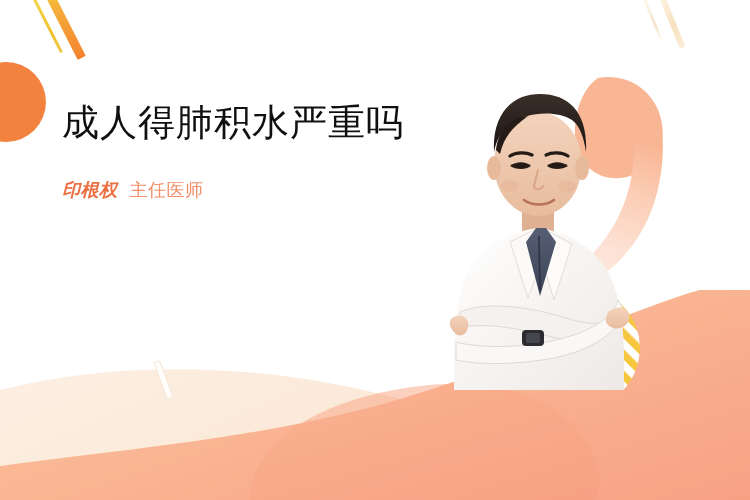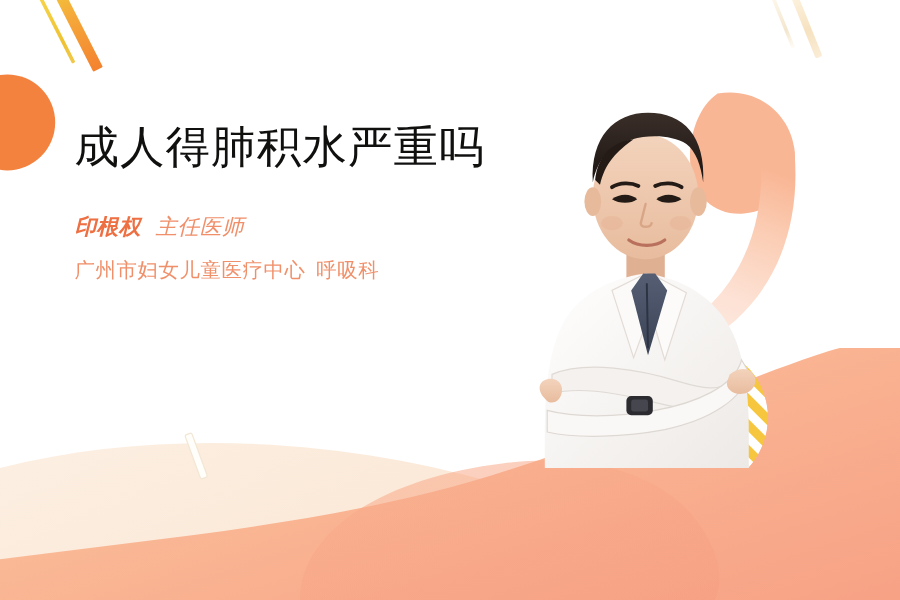--- a/index.html
+++ b/index.html
@@ -126,21 +126,20 @@
     color: #ED6F42;
     font-weight: 700;
     letter-spacing: 0.5px;
     font-style: italic;
   }
   .doc-title {
     color: #F08F6A;
     font-weight: 400;
     margin-left: 12px;
     letter-spacing: 0.5px;
-    font-style: italic;
   }
   .meta-row-2 {
     margin-top: 11px;
     font-size: 17px;
     line-height: 25px;
     color: #F0906B;
     letter-spacing: 0.5px;
     white-space: nowrap;
   }
   .meta-dept { margin-left: 9px; }
@@ -297,19 +296,16 @@
     </svg>
   </div>
 
   <div class="text-block">
     <h1 class="title">成人得肺积水严重吗</h1>
 
     <div class="meta">
       <div class="meta-row-1">
         <span class="doc-name">印根权</span><span class="doc-title">主任医师</span>
       </div>
-      <div class="meta-row-2">
-        <span>广州市妇女儿童医疗中心</span><span class="meta-dept">呼吸科</span>
-      </div>
     </div>
   </div>
 
 </div>
 
 </body></html>

